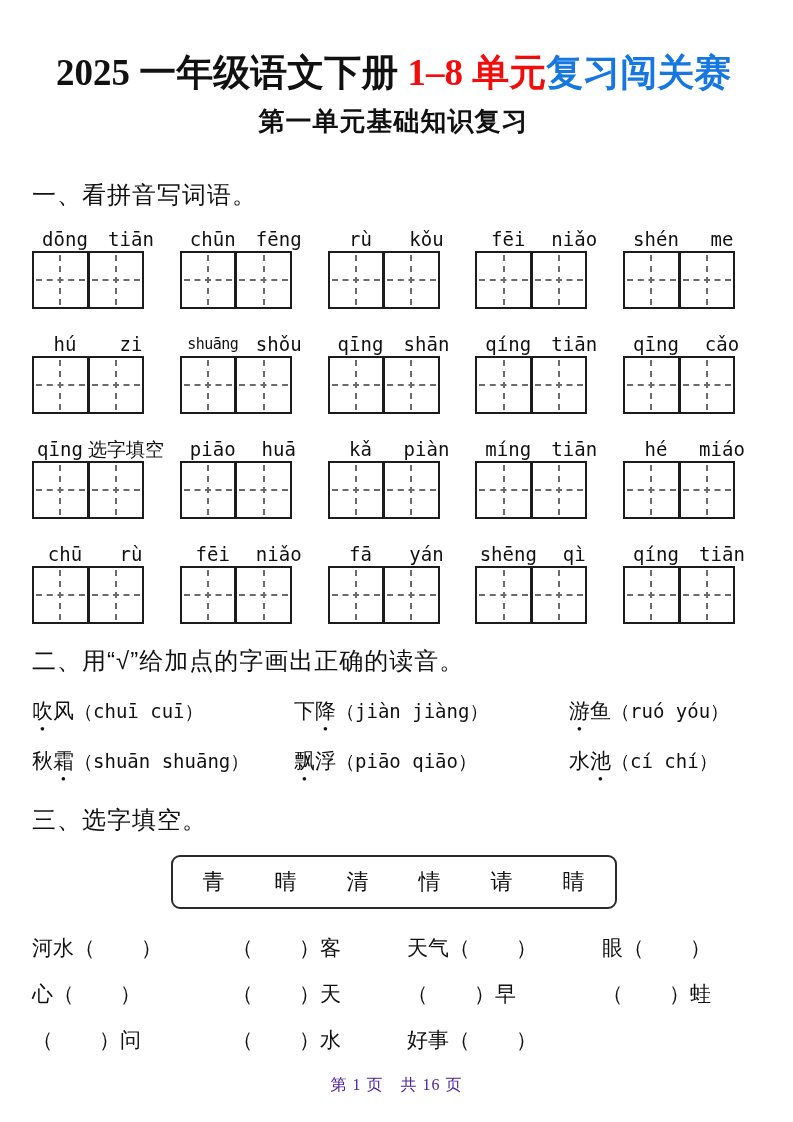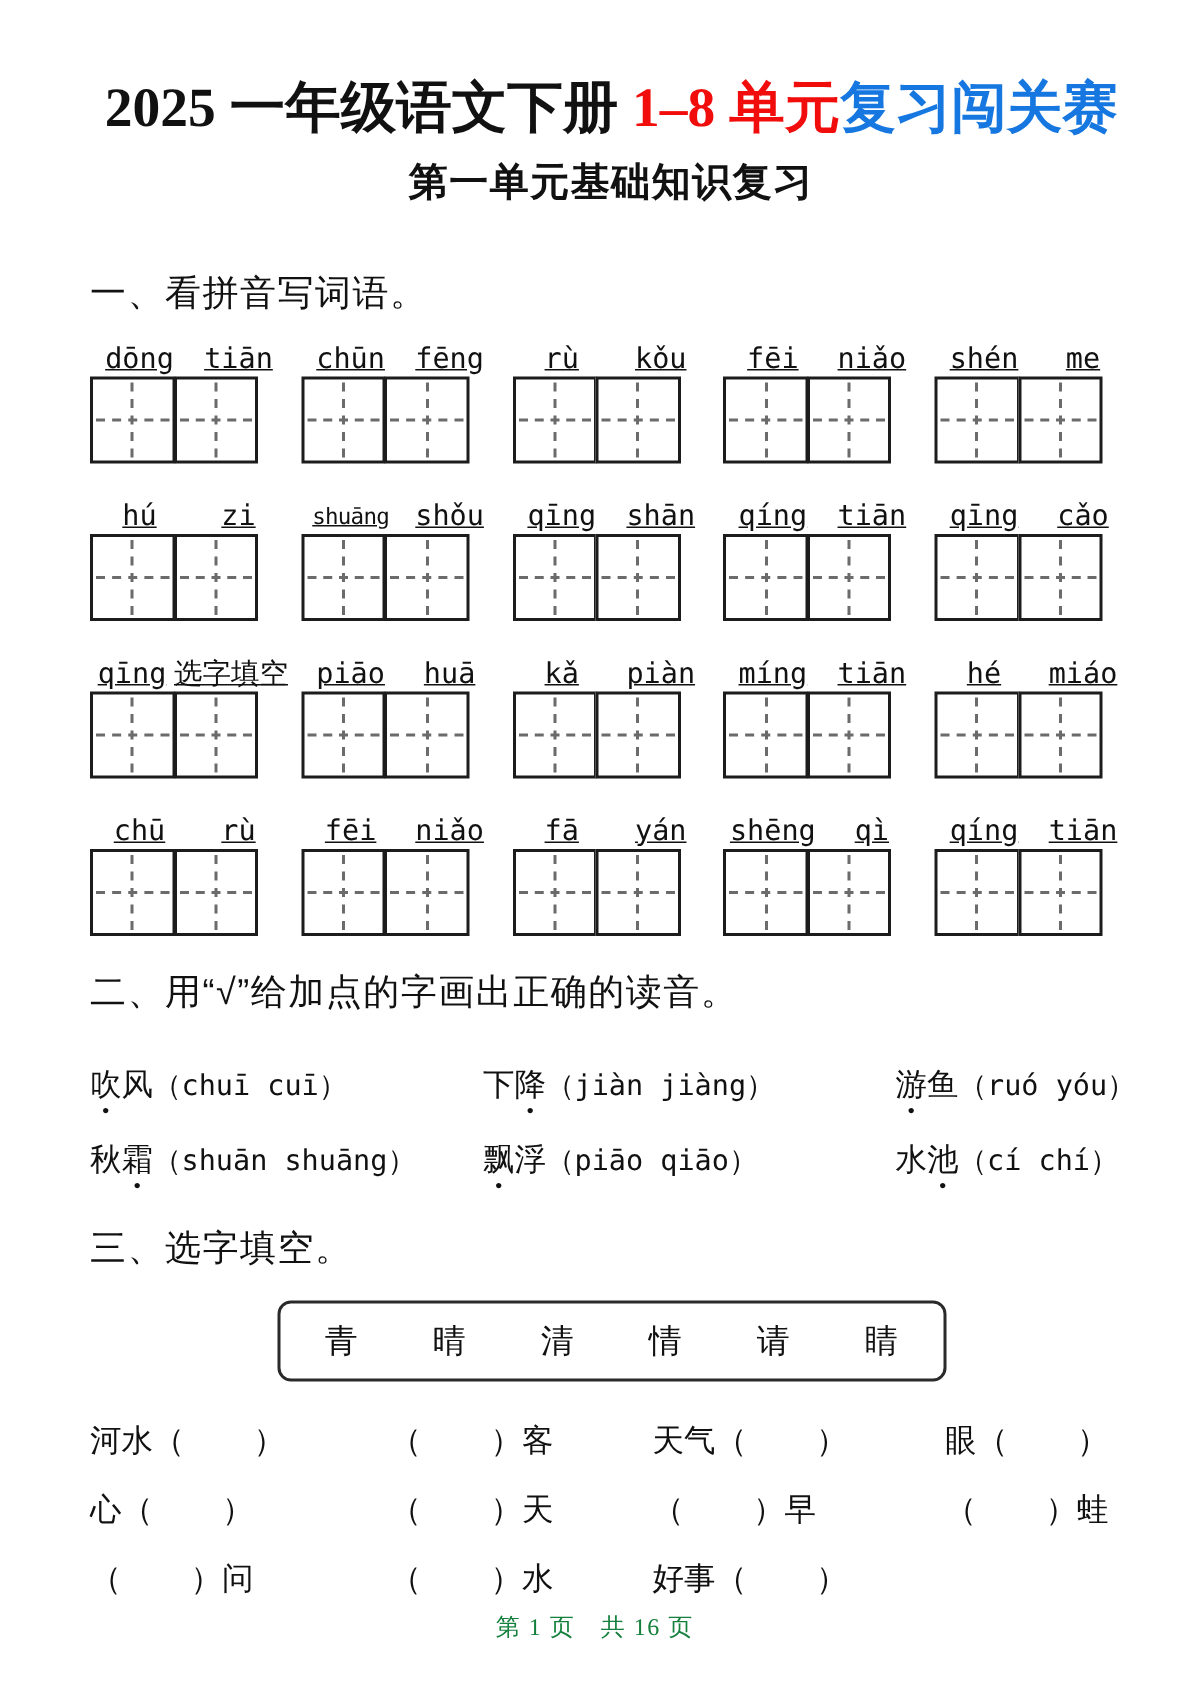--- a/index.html
+++ b/index.html
@@ -5,21 +5,21 @@
   * { margin:0; padding:0; box-sizing:border-box; }
   html,body { background:#ffffff; }
   .page {
     position:relative;
     width:793px; height:1122px;
     margin:0 auto;
     background:#ffffff;
     font-family:"Liberation Serif","DejaVu Serif",serif;
     color:#111;
     overflow:hidden;
-    padding:52px 38px 0 60px;
+    padding:52px 38px 0 32px;
   }
   
   .title {
     text-align:center;
     font-size:37px;
     font-weight:bold;
     line-height:1.15;
     white-space:nowrap;
     font-family:"Liberation Serif","DejaVu Serif",serif;
   }
@@ -42,21 +42,21 @@
   .sh1 { margin-top:40px; }
   .sh2 { margin-top:20px; }
   .sh3 { margin-top:27px; }
   
   .pinyin-grid { margin-top:14px; }
   .pinyin-row {
     display:flex;
     justify-content:space-between;
     margin-bottom:21px;
   }
-  .pinyin-cell { width:132px;text-decoration:underline; }
+  .pinyin-cell { width:132px; }
   .pinyin-label {
     display:flex;
     height:26px;
     align-items:flex-end;
     font-family:"DejaVu Sans Mono","Liberation Mono",monospace;
     font-size:19px;
     line-height:24px;
     white-space:nowrap;
   }
   .pinyin-label .syll { flex:1 1 50%; text-align:center; }
@@ -71,21 +71,21 @@
   .tzg + .tzg { margin-left:-1px; }
   .tzg::before {
     content:""; position:absolute; left:50%; top:2px; bottom:2px;
     border-left:2px dashed #6b6b6b; margin-left:-1px;
   }
   .tzg::after {
     content:""; position:absolute; top:50%; left:2px; right:2px;
     border-top:2px dashed #6b6b6b; margin-top:-1px;
   }
   
-  .pron-rows { margin-top:32px; }
+  .pron-rows { margin-top:20px; }
   .pron-row {
     display:grid;
     grid-template-columns:262px 275px auto;
     margin-bottom:20px;
     height:30px;
     align-items:baseline;
   }
   .pron-item { white-space:nowrap; font-size:21px; }
   .hz { position:relative; display:inline-block; }
   .hz.dotted::after {
@@ -119,21 +119,21 @@
     align-items:baseline;
   }
   .fill-item { white-space:nowrap; font-size:21px; }
   .blank-gap { display:inline-block; width:46px; }
   
   .footer {
     position:absolute;
     left:0; right:0; bottom:26px;
     text-align:center;
     font-size:16px;
-    color:#15803d;
+    color:#4c1d95;
     letter-spacing:1px;
   }
 </style>
 </head>
 <body>
 
 <div class="page">
 
   <h1 class="title"><span>2025 一年级语文下册 </span><span class="red" style="color: rgb(242, 13, 13);">1–8 单元</span><span class="blue" style="color: rgb(22, 119, 224);">复习闯关赛</span></h1>
 

